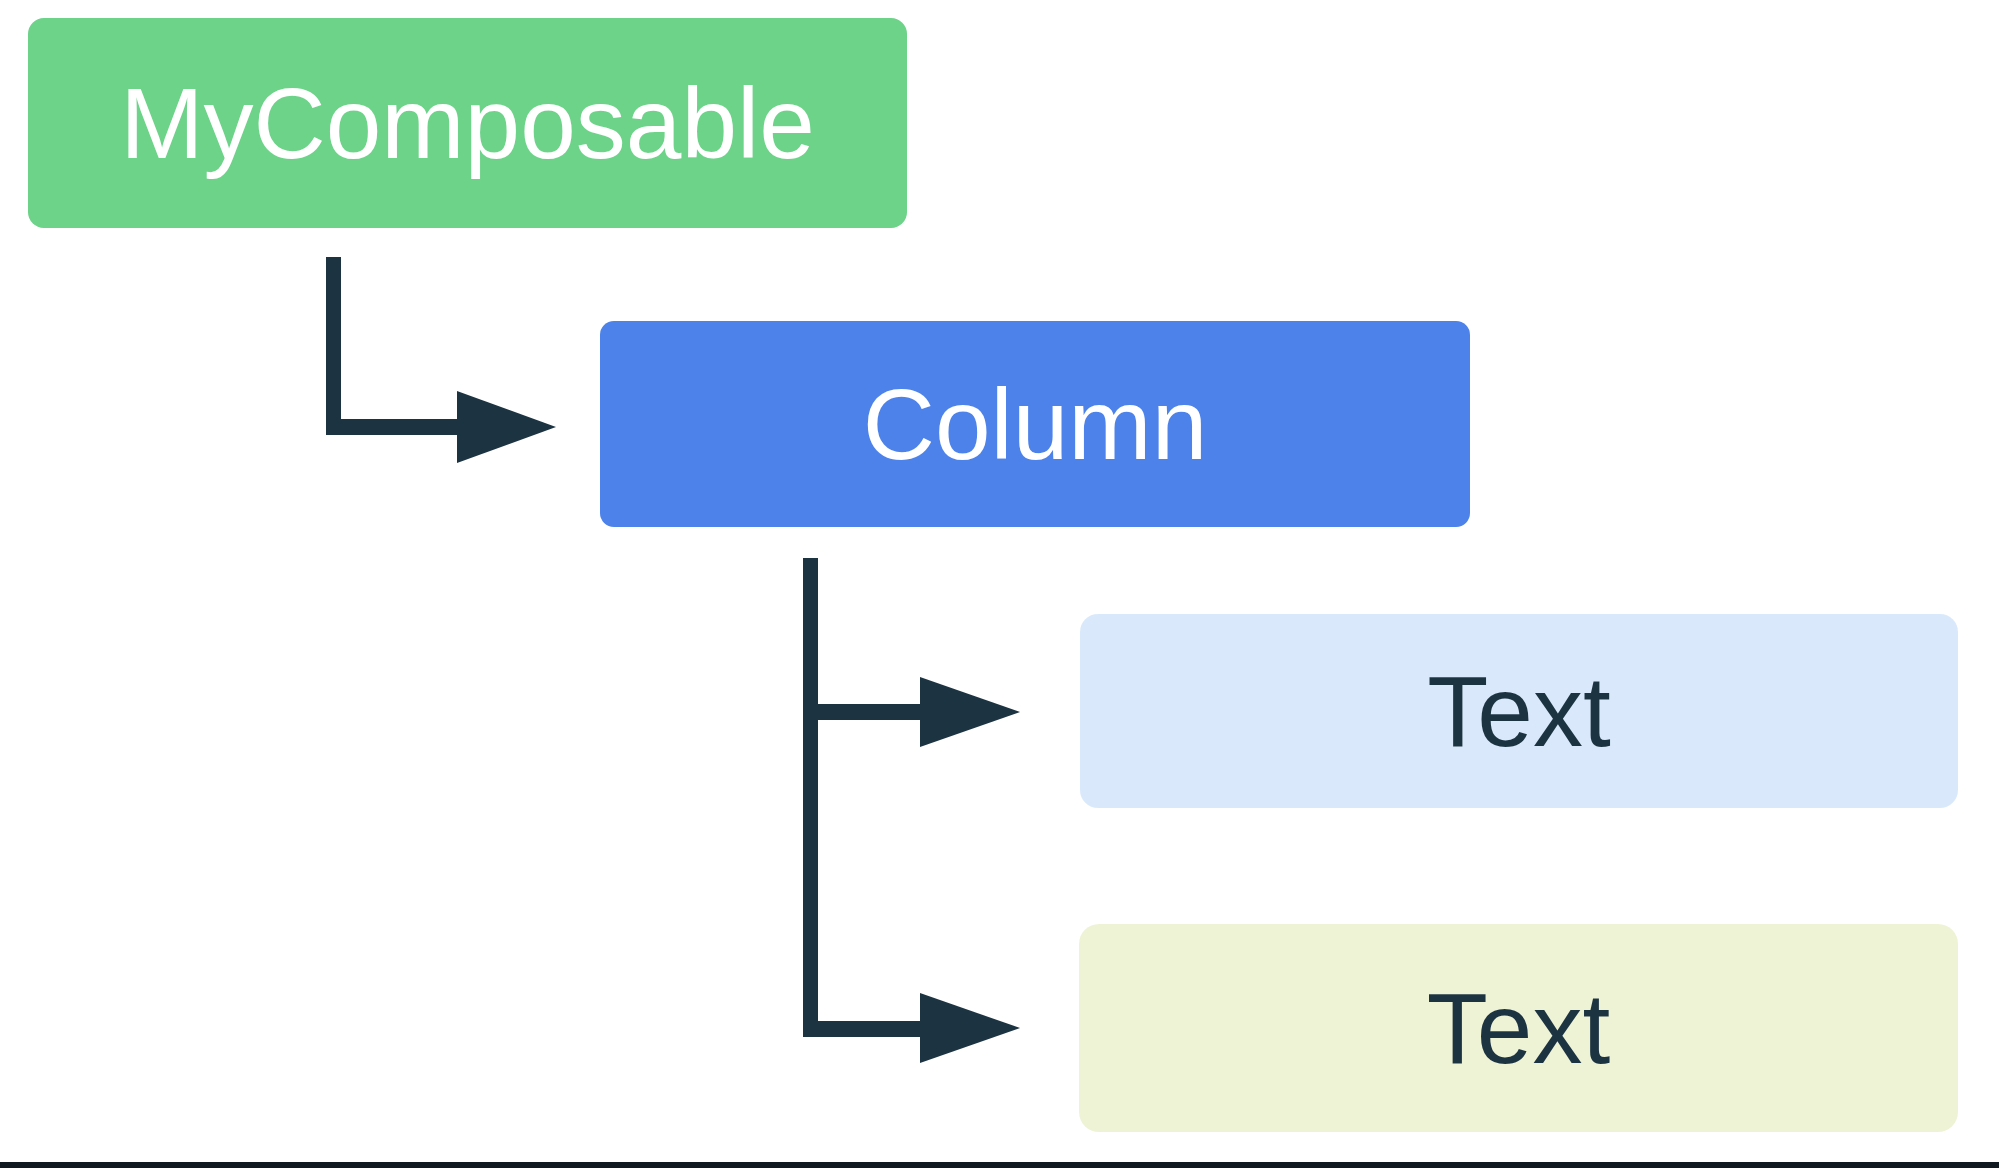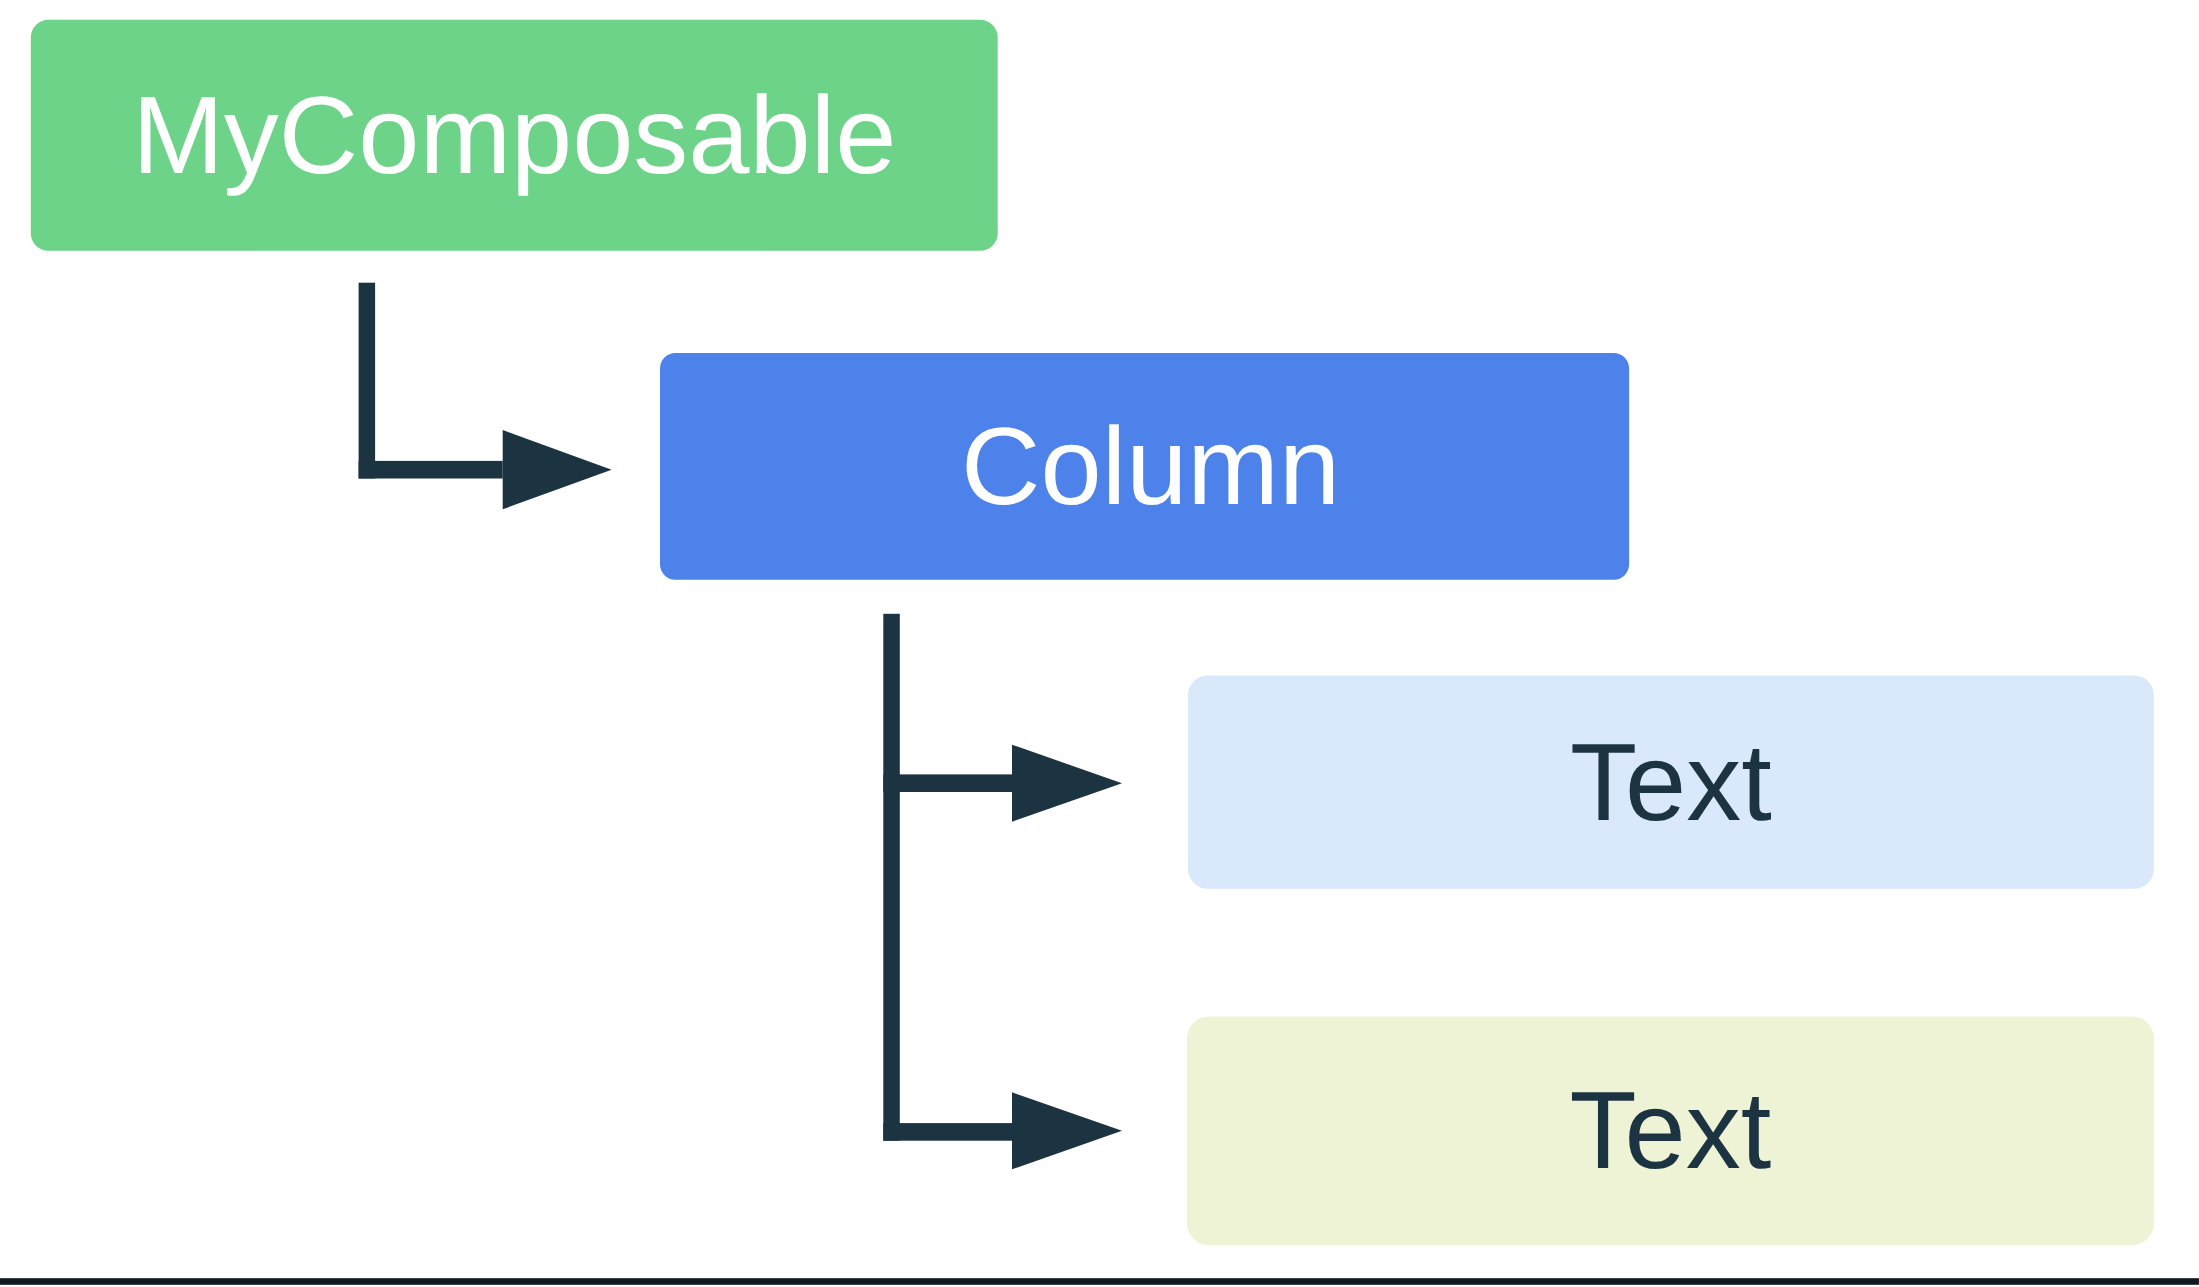--- a/index.html
+++ b/index.html
@@ -27,21 +27,20 @@
   }
   .node-mycomposable {
     left: 28px;  top: 18px;
     width: 879px; height: 210px;
     border-radius: 16px;
   }
   .node-column {
     left: 600px; top: 321px;
     width: 870px; height: 206px;
     border-radius: 14px;
-    padding-left: 11px;
   }
   .node-text-1 {
     left: 1080px; top: 614px;
     width: 878px; height: 194px;
     border-radius: 18px;
   }
   .node-text-2 {
     left: 1079px; top: 924px;
     width: 879px; height: 208px;
     border-radius: 20px;

